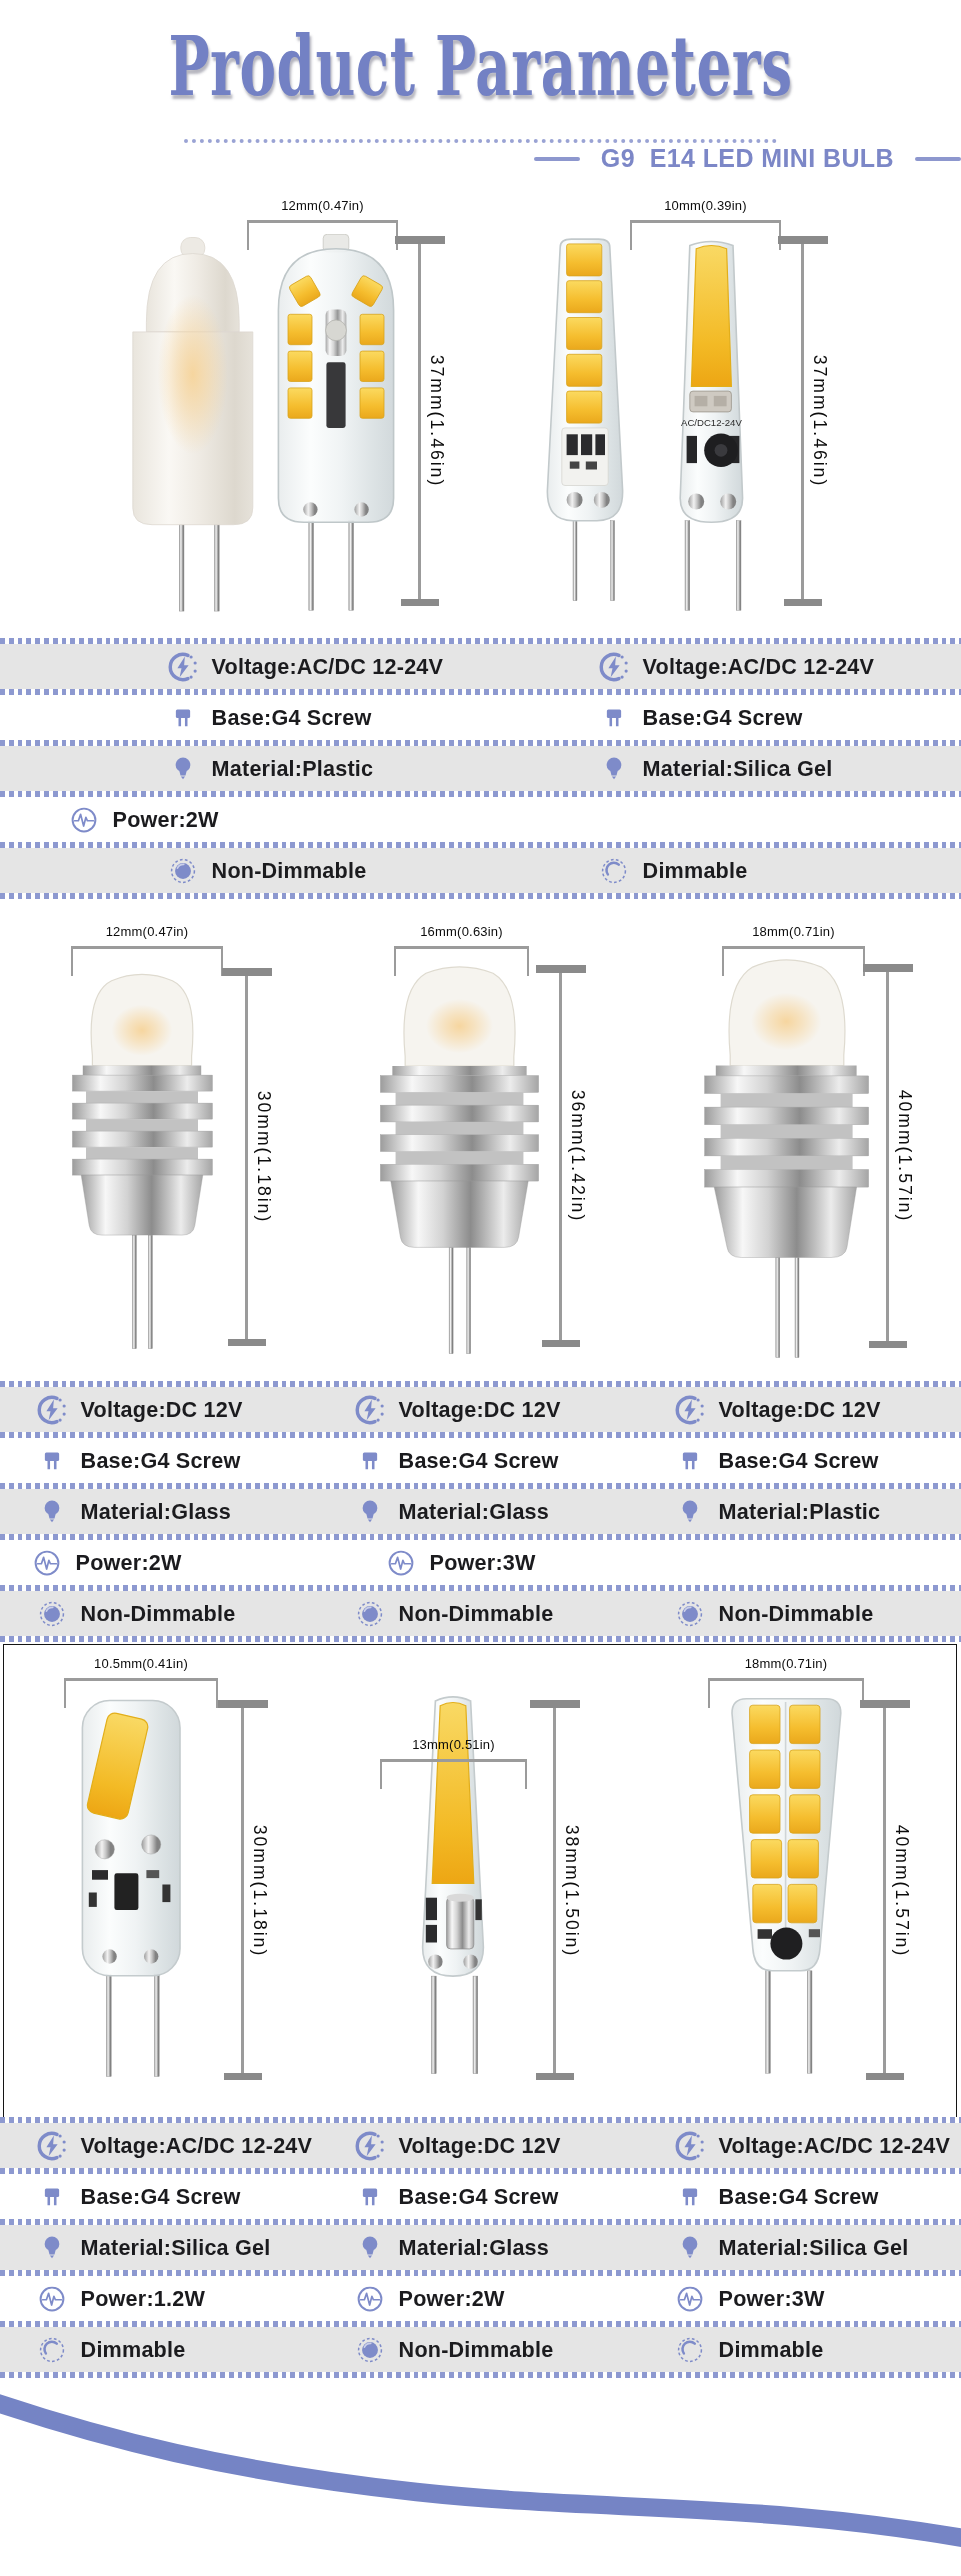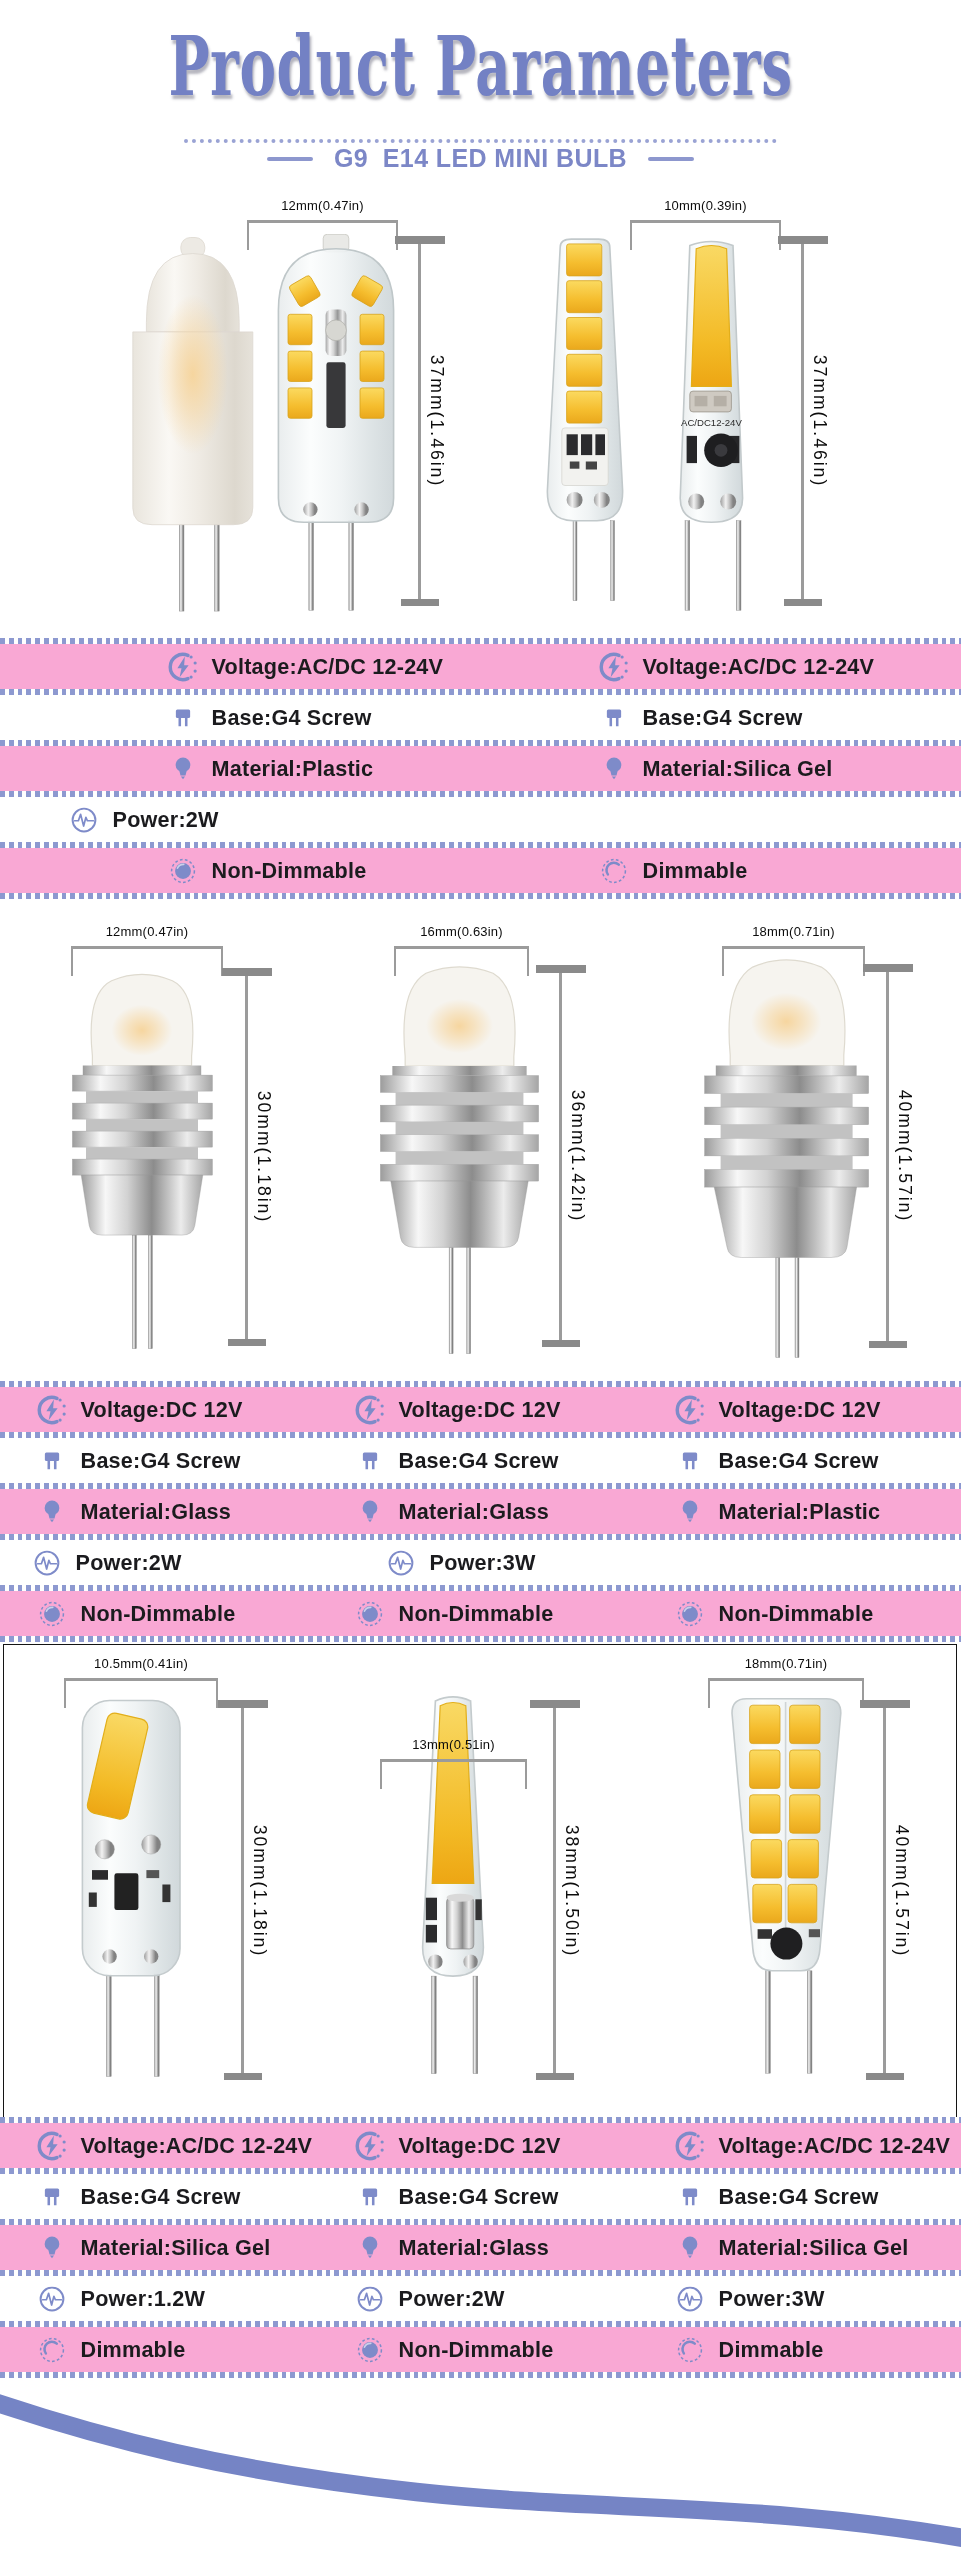--- a/index.html
+++ b/index.html
@@ -7,42 +7,42 @@
           font-family:"Liberation Sans",sans-serif}
   .abs{position:absolute}
 
   
   .title{position:absolute;left:0;right:0;top:21px;text-align:center;
          font-family:"DejaVu Serif",serif;font-weight:700;font-size:83px;line-height:1.1;
          color:#7381c4;transform:scaleX(.66);letter-spacing:0.8px;white-space:nowrap;
          text-shadow:2.4px 4px 3.2px rgba(90,90,110,.45)}
   .dotline{position:absolute;left:184px;width:593px;top:139px;border-top:4px dotted #9aa3d4}
   .subtitle{position:absolute;left:0;right:0;top:141px;height:35px;display:flex;
-            align-items:center;justify-content:center;gap:21px}
+            align-items:center;justify-content:flex-end;gap:21px}
   .sub-dash{width:46px;height:4px;border-radius:2.4px;background:#8d97ce}
   .subtitle-text{font-weight:700;font-size:25px;color:#7c87c7;letter-spacing:0.4px;white-space:pre}
 
   
   .dimh{position:absolute;text-align:center;color:#0c0c0c}
   .dimh-label{font-size:13px;line-height:1.1;margin-bottom:7.2px;letter-spacing:0.2px}
   .dimh-line{position:relative;height:2.4px;background:#9b9b9b}
   .dimh-line::before,.dimh-line::after{content:"";position:absolute;top:0;width:2.4px;height:30px;background:#9b9b9b}
   .dimh-line::before{left:0}
   .dimh-line::after{right:0}
   .dimv{position:absolute;width:51px}
   .cap1{width:50px;height:8px;background:#8a8a8a;margin:0 auto}
   .stem{width:2.4px;background:#9b9b9b;margin:0 auto}
   .cap2{width:38px;height:7.2px;background:#8a8a8a;margin:0 auto}
   .dimv-label{position:absolute;left:32px;top:50%;transform:translateY(-50%);
               writing-mode:vertical-rl;font-size:17.6px;letter-spacing:2px;color:#0c0c0c;white-space:nowrap}
 
   
   .spec-table{position:absolute;left:0;width:961px}
   .spec-row{position:relative;height:51px;display:flex;align-items:stretch}
-  .spec-row.shaded{background:#f9a8d4}
+  .spec-row.shaded{background:#e5e5e5}
   .spec-row.shaded::before,.spec-row.shaded::after{content:"";position:absolute;left:0;right:0;height:6.4px;
       background-color:#fff;
       background-image:repeating-linear-gradient(90deg,#8d99d0 0 4.8px,rgba(255,255,255,0) 4.8px 8.8px);z-index:2}
   .spec-row.shaded::before{top:-3.2px}
   .spec-row.shaded::after{bottom:-3.2px}
   .cell{display:flex;align-items:center;gap:13.6px}
   .cols2 .cell{width:481px}
   .cols2 .cell.c0{padding-left:168px}
   .cols2 .cell.c1{padding-left:69px}
   .cols3 .cell{width:320px}

